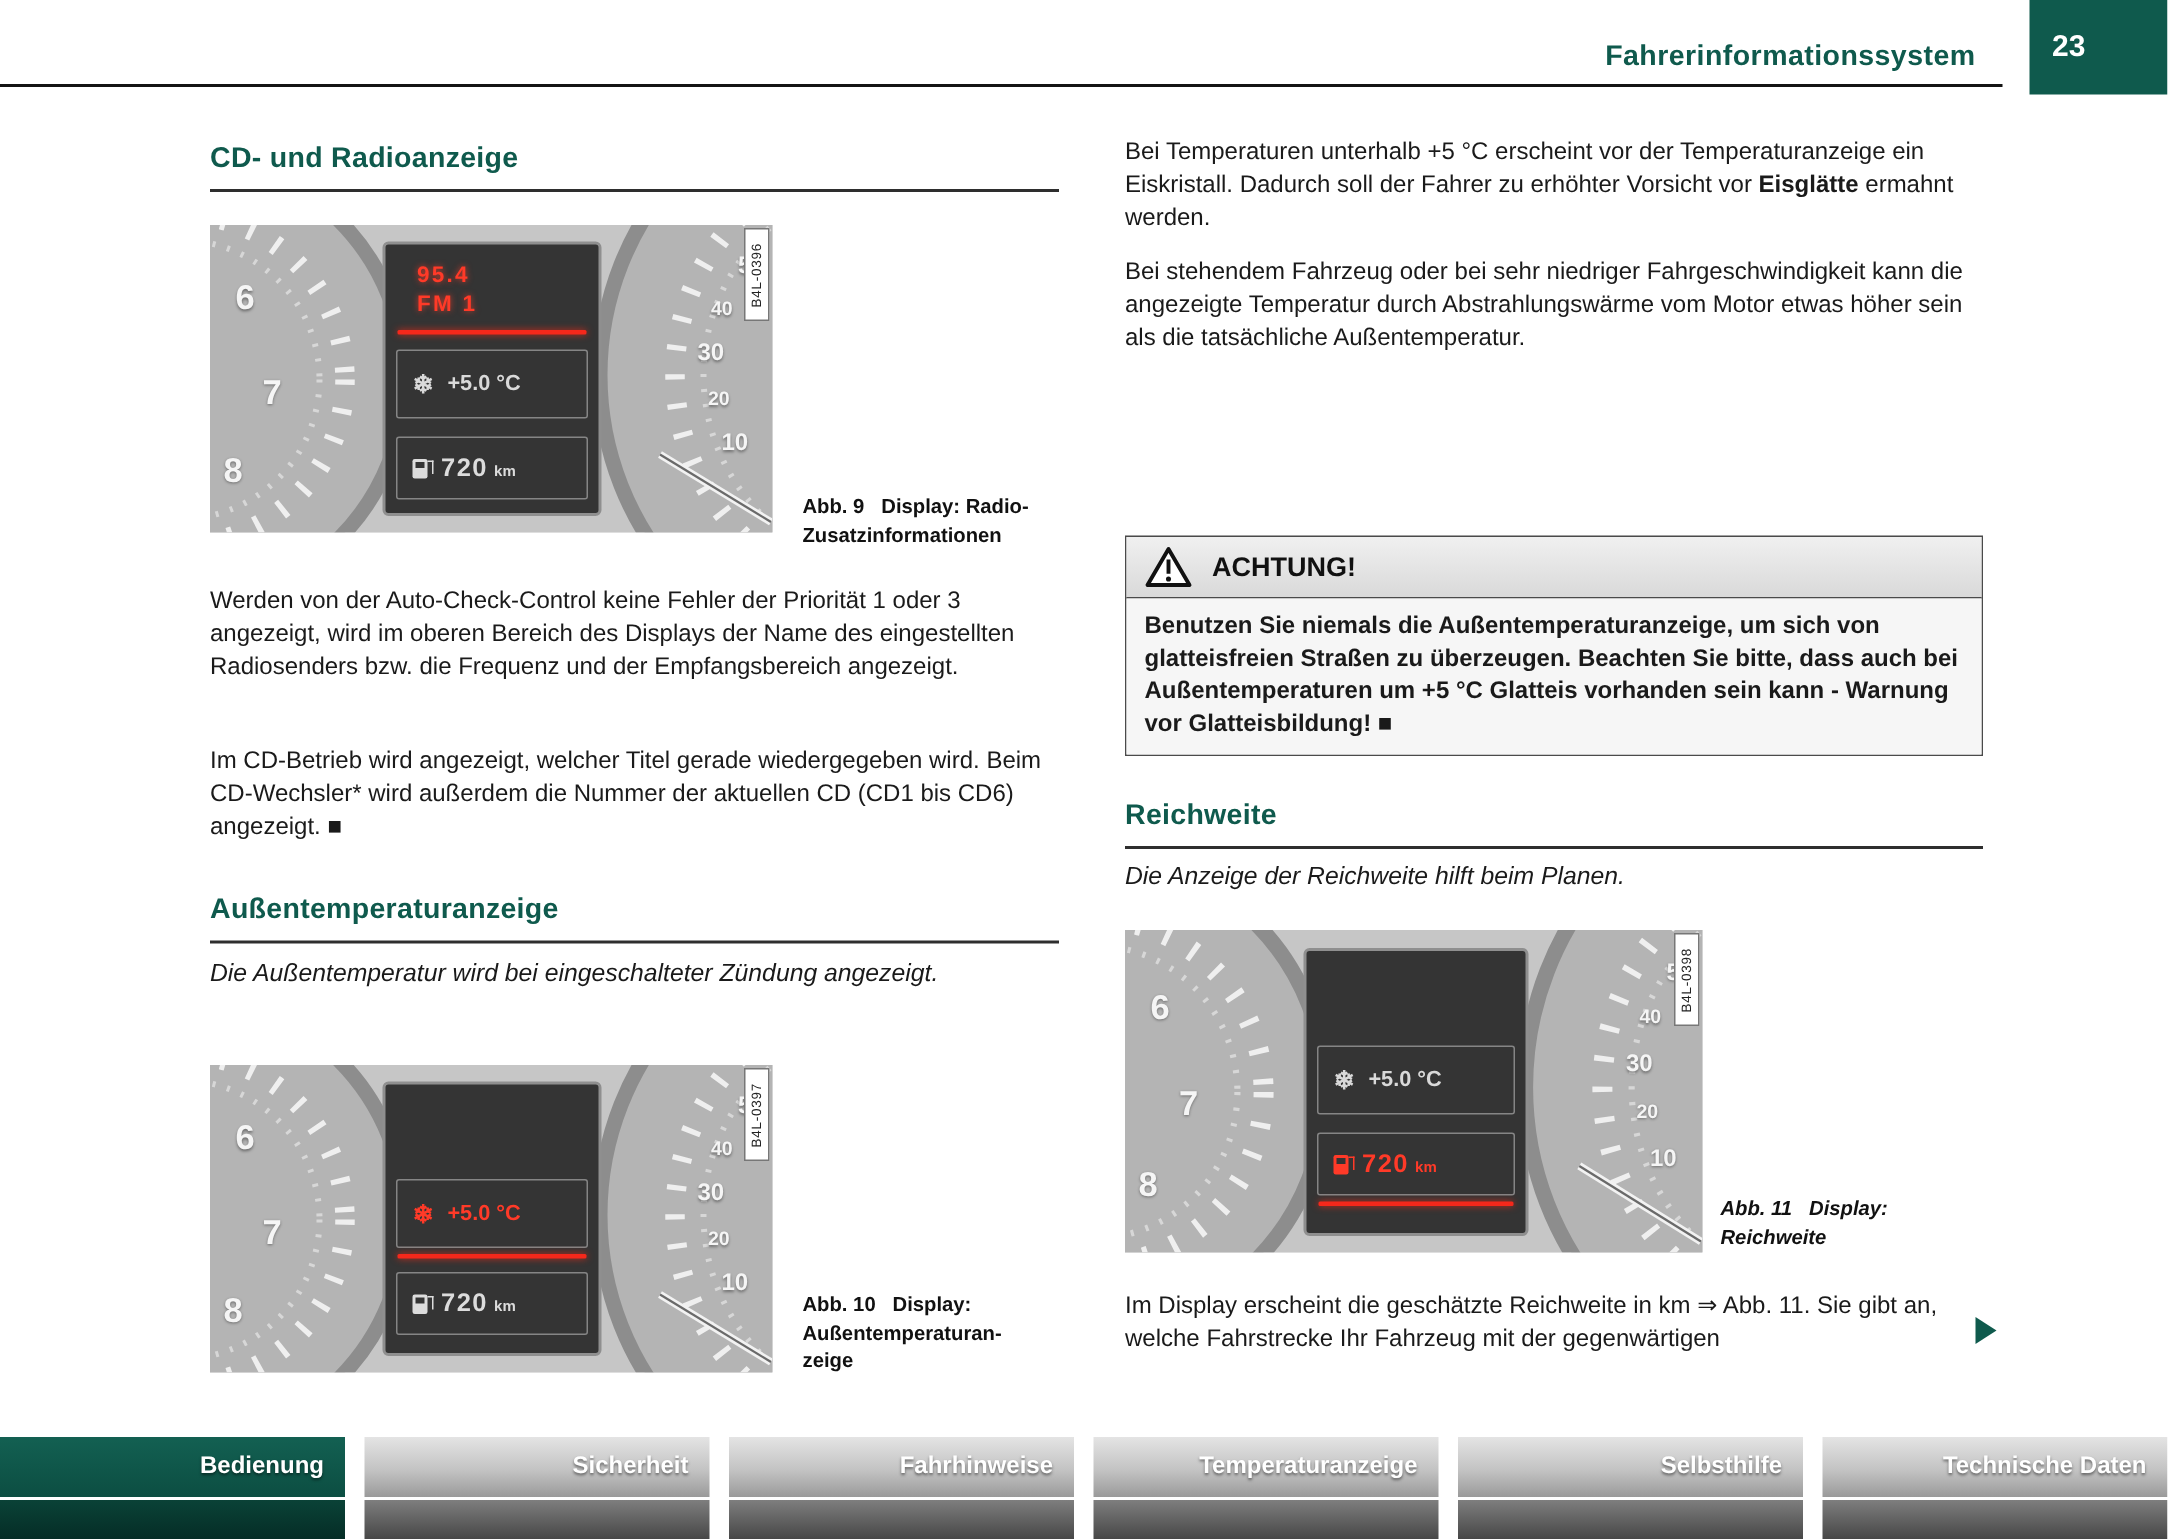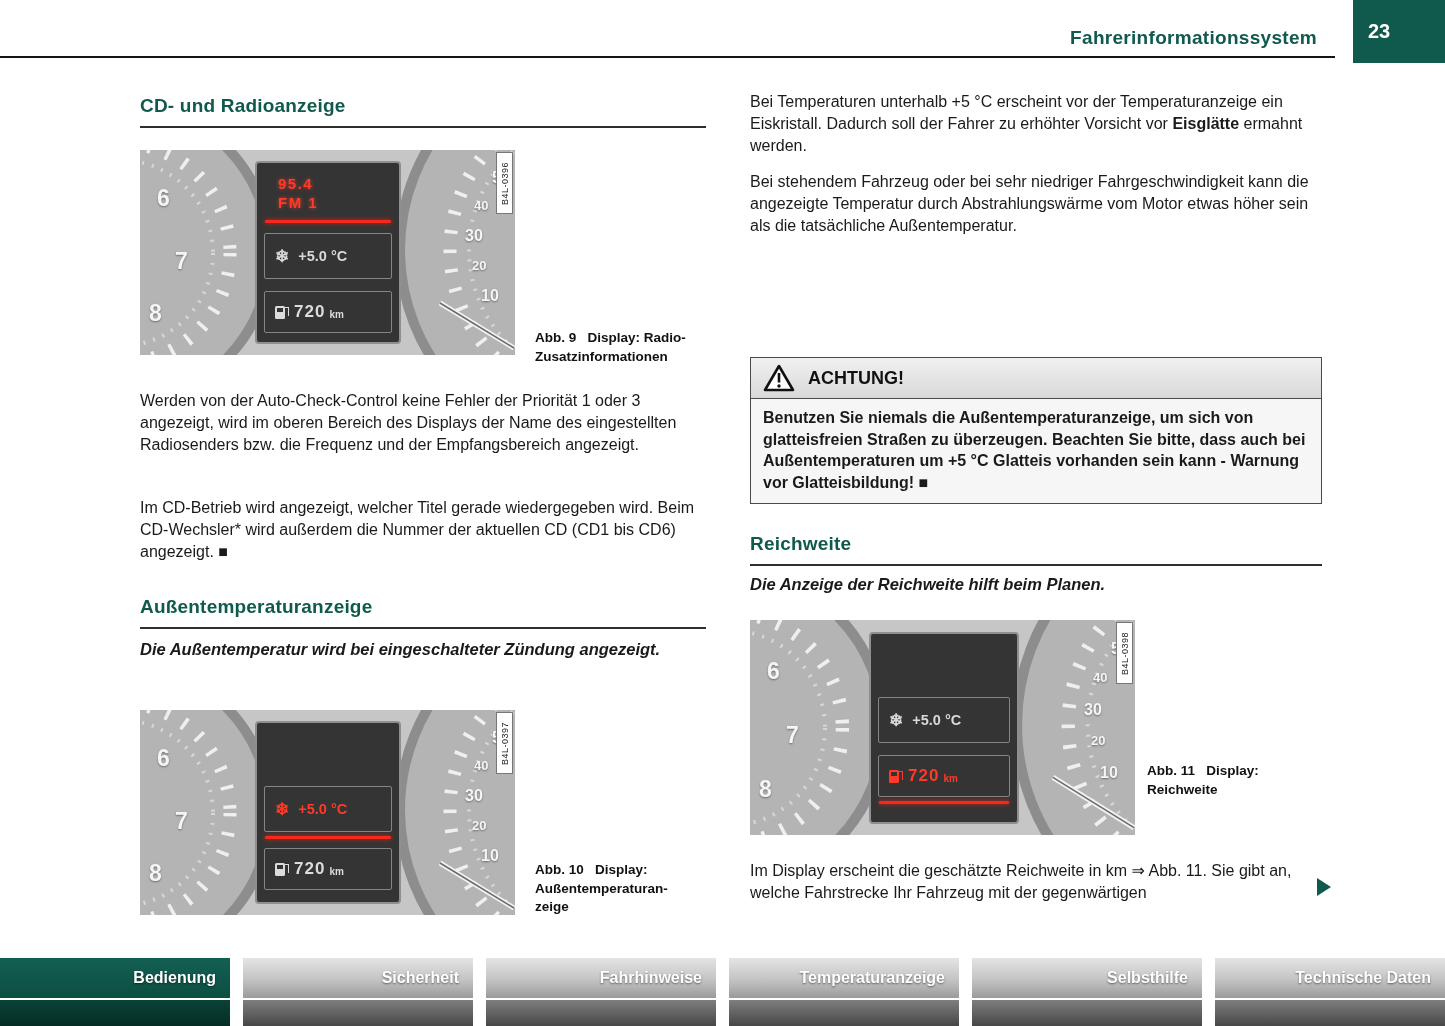--- a/index.html
+++ b/index.html
@@ -11,21 +11,21 @@
   
   .hdr-title { font-size:19px; font-weight:bold; color:#0F5A4D; letter-spacing:0.3px; }
   .hdr-rule { height:2px; background:#141414; }
   .pagenum-box { background:#0F5A4D; color:#fff; font-size:20px; font-weight:bold;
                  display:flex; align-items:center; padding-left:15px; }
 
   
   .sect-heading { font-size:19px; font-weight:bold; color:#0F5A4D; letter-spacing:0.2px; }
   .sect-rule { height:2px; background:#2e2e2e; }
   .para { font-size:16px; line-height:22px; }
-  .intro { font-size:16.5px; line-height:25px; font-style:italic; font-weight:bold; }
+  .intro { font-size:16.5px; line-height:25px; font-style:italic; font-weight:normal; }
 
   
   .figure { overflow:hidden; background:#c6c6c6; }
   .figure svg.bg { position:absolute; inset:0; width:100%; height:100%; }
   .gnum { position:absolute; color:#f5f5f5; font-weight:bold; text-shadow:0 1px 2px rgba(0,0,0,.4); line-height:1; }
   .gnum.big { font-size:23px; }
   .gnum.md  { font-size:16px; }
   .gnum.sm  { font-size:13px; }
 
   .display { position:absolute; left:115px; top:11px; width:146px; height:183px;
@@ -222,21 +222,21 @@
       </div>
       <div class="dbox bot sel">
         <span class="fuel"></span>
         <span class="range">720</span>
         <span class="unit">km</span>
       </div>
       <div class="selbar"></div>
     </div>
     <div class="imgcode">B4L-0398</div>
   </div>
-  <div class="abs figcap" style="left:1147px; top:762px;">Abb. 11   Display:
+  <div class="abs figcap" style="left:1147px; top:797px;font-style:italic;">Abb. 11   Display:
 Reichweite</div>
 
   <p class="abs para" style="left:750px; top:860px; width:565px;">Im Display erscheint die geschätzte Reichweite in km ⇒ Abb. 11. Sie gibt an, welche Fahrstrecke Ihr Fahrzeug mit der gegenwärtigen</p>
   <div class="abs next-arrow" style="left:1317px; top:878px;"></div>
 
   <div class="footer">
     <div class="tab active">
       <div class="tab-top">
           <span>Bedienung</span>
         </div>

